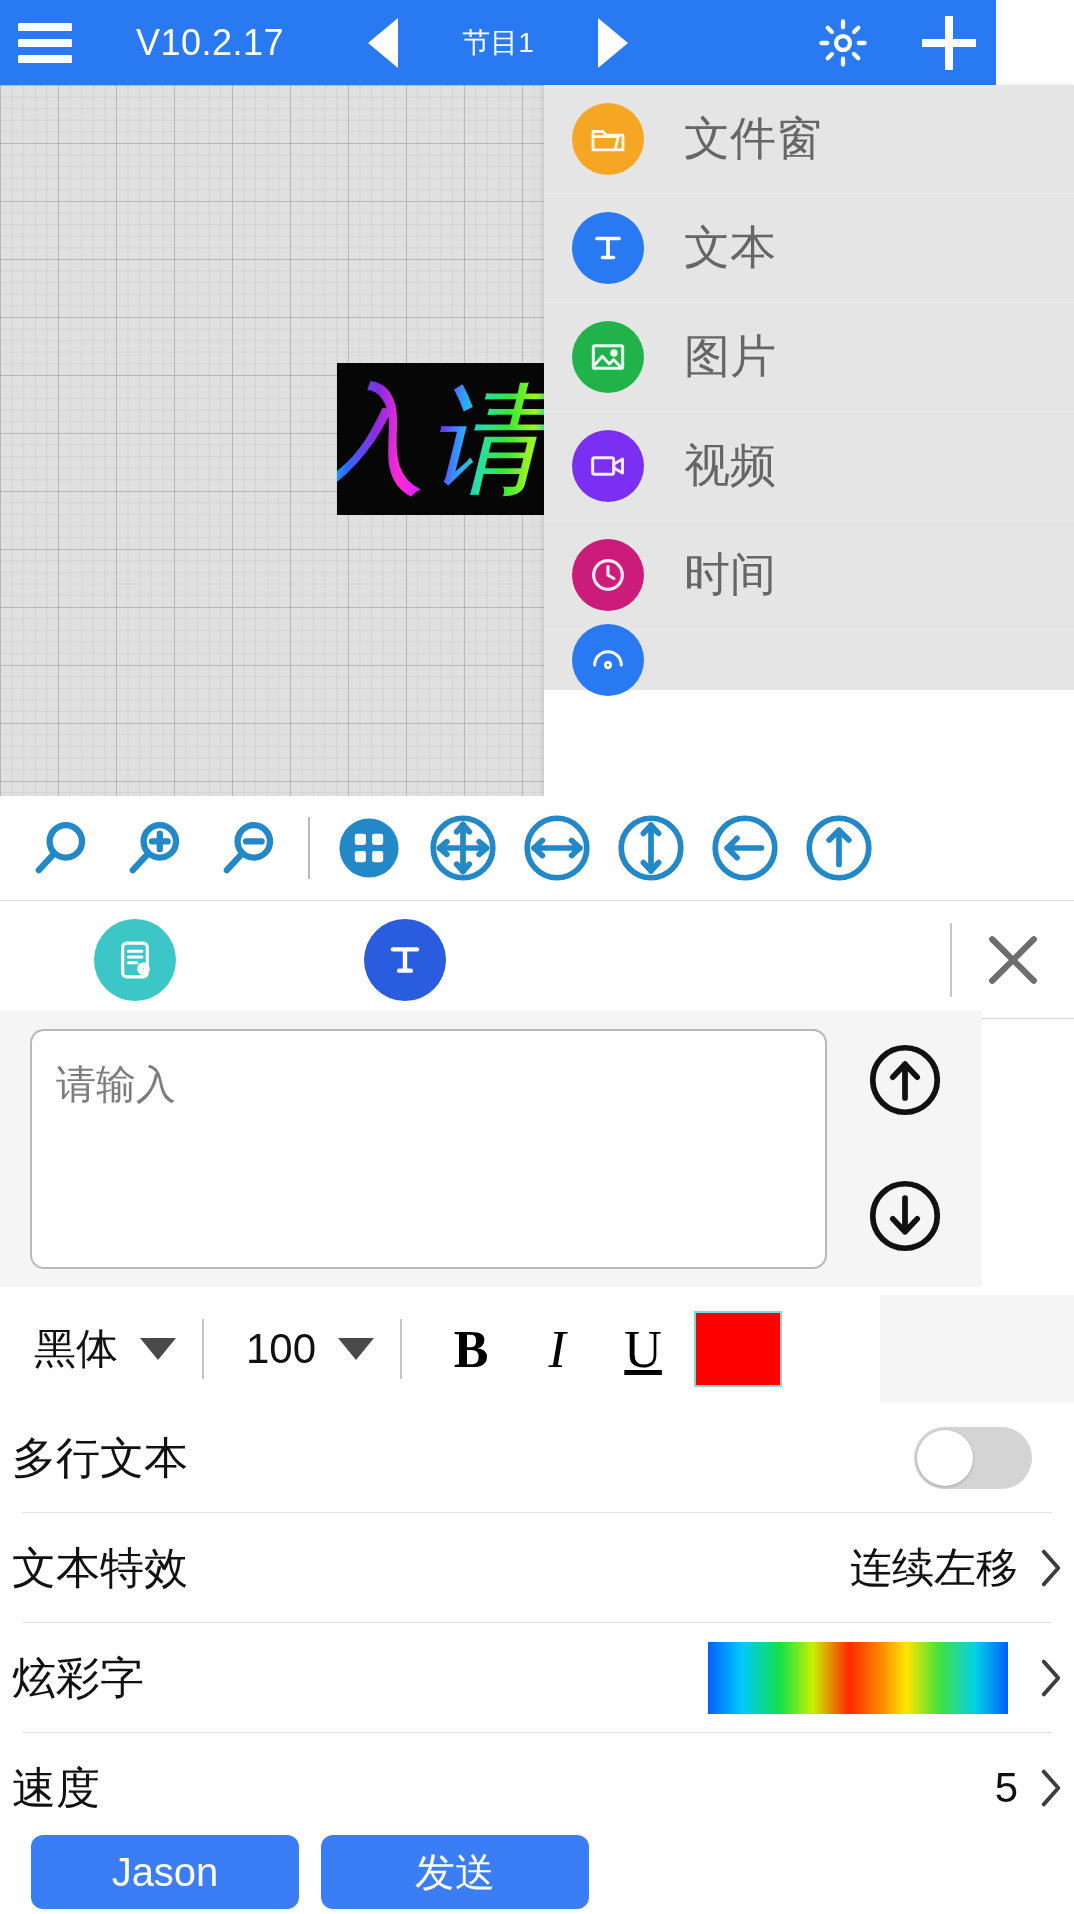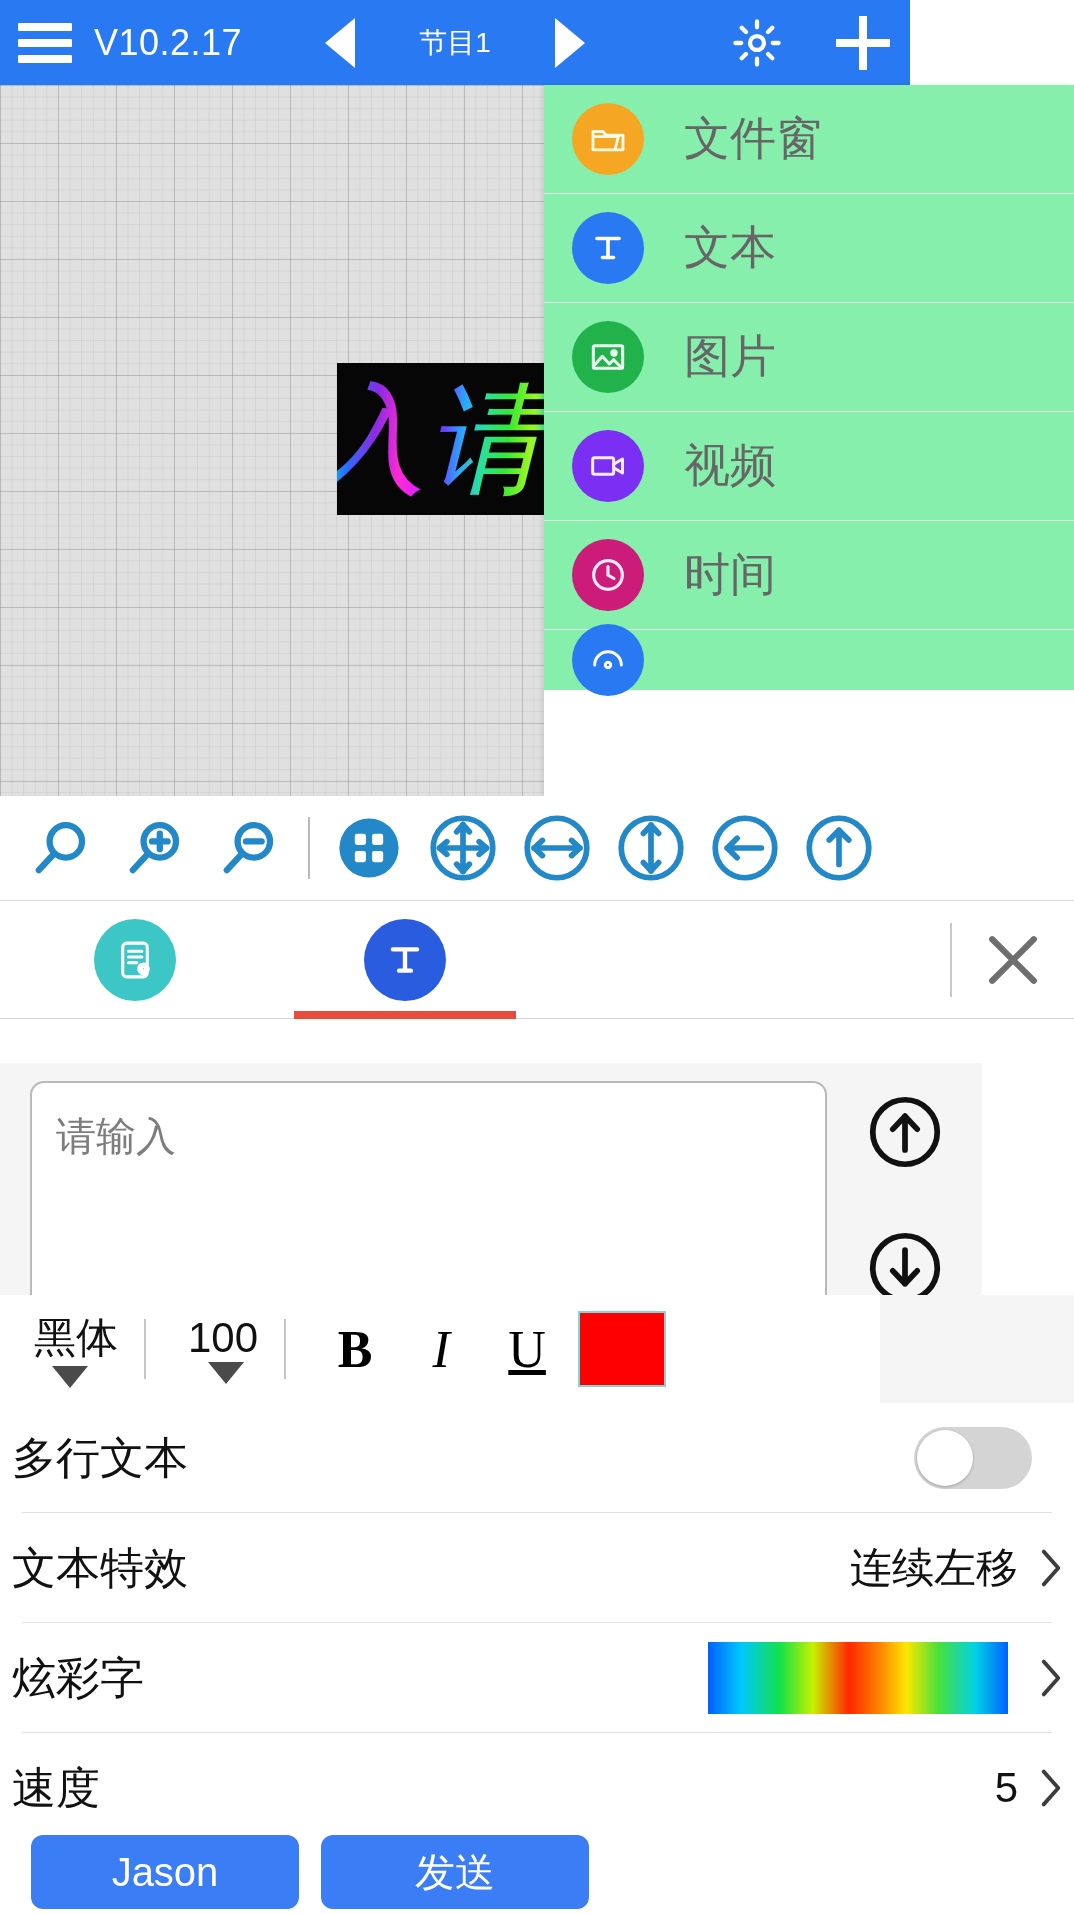--- a/index.html
+++ b/index.html
@@ -6,23 +6,23 @@
   html, body {
     width: 1074px; height: 1914px;
     font-family: "Liberation Sans", "DejaVu Sans", sans-serif;
     background: #ffffff;
     overflow: hidden;
   }
   #app { position: relative; width: 1074px; height: 1914px; }
 
   
   .topbar {
-    position: absolute; left: 0; top: 0; width: 910px; height: 85px;
+    position: absolute; left: 0; top: 0; width: 996px; height: 85px;
     background: #2979f2;
-    display: flex; align-items: center;
+    display: flex; align-items: center; gap: 42px;
   }
   .hamburger {
     width: 54px; height: 40px; margin-left: 18px; margin-right: 22px;
     display: flex; flex-direction: column; justify-content: space-between;
     cursor: pointer;
   }
   .hamburger span { display:block; width: 100%; height: 8px; background: #fff; border-radius: 1px; }
   .version { color: #ffffff; font-size: 36px; letter-spacing: 0.5px; }
   .nav-center {
     position: absolute; left: 0; right: 0; top: 0; height: 85px;
@@ -88,21 +88,21 @@
 
   
   .menu-panel {
     position: absolute; right: 0; top: 85px; width: 530px; height: 711px;
     background: #ffffff; overflow: hidden;
     box-shadow: -2px 0 5px rgba(0,0,0,0.10);
   }
   .menu-item {
     height: 109px; display: flex; align-items: center;
     padding-left: 28px; border-bottom: 1px solid #e8e8e8;
-    cursor: pointer; background:#86efac;
+    cursor: pointer; background:#e5e5e5;
   }
   .menu-item .circ {
     width: 72px; height: 72px; border-radius: 50%;
     display: flex; align-items: center; justify-content: center;
     flex: 0 0 auto;
   }
   .menu-item .mlabel {
     margin-left: 40px; font-size: 46px; color: #666666;
   }
   .menu-item.cut { height: 60px; border-bottom: none; }
@@ -133,21 +133,21 @@
   }
   .tab-close-wrap {
     position: absolute; right: 0; top: 0; height: 118px;
     display: flex; align-items: center;
   }
   .tab-sep { width: 2px; height: 74px; background: #c8c8c8; margin-right: 22px; }
   .close-x { width: 78px; height: 78px; margin-right: 22px; cursor: pointer; }
 
   
   .input-area {
-    position: absolute; left: 0; top: 1063px; width: 982px; height: 276px;
+    position: absolute; left: 0; top: 1011px; width: 982px; height: 276px;
     background: #f5f5f5; display: flex; align-items: center;
   }
   .textbox {
     margin-left: 30px; width: 870px; height: 240px;
     background: #ffffff; border: 2px solid #b9b9b9; border-radius: 14px;
     padding: 26px 24px; font-size: 40px; color: #555;
     resize: none; outline: none;
     font-family: "Liberation Sans", "DejaVu Sans", sans-serif;
   }
   .textbox::placeholder { color: #7d7d7d; }
@@ -160,21 +160,21 @@
   
   .font-toolbar {
     position: absolute; left: 0; top: 1295px; width: 1074px; height: 108px;
     background: #f5f5f5;
     display: flex; align-items: center;
   }
   .ft-inner {
     width: 880px; height: 108px; background: #ffffff;
     display: flex; align-items: center;
   }
-  .ft-select { display: flex; align-items: center; cursor: pointer; flex-direction: column; }
+  .ft-select { display: flex; align-items: center; cursor: pointer; }
   .ft-name { font-size: 42px; color: #111; margin-left: 34px; }
   .caret {
     width: 0; height: 0; margin-left: 22px;
     border-left: 18px solid transparent; border-right: 18px solid transparent;
     border-top: 22px solid #4a4a4a;
   }
   .ft-div { width: 2px; height: 60px; background: #c6c6c6; margin: 0 26px; }
   .ft-b, .ft-i, .ft-u {
     font-size: 52px; color: #000; width: 86px; text-align:center; cursor:pointer;
     font-family: "Liberation Serif", serif;

